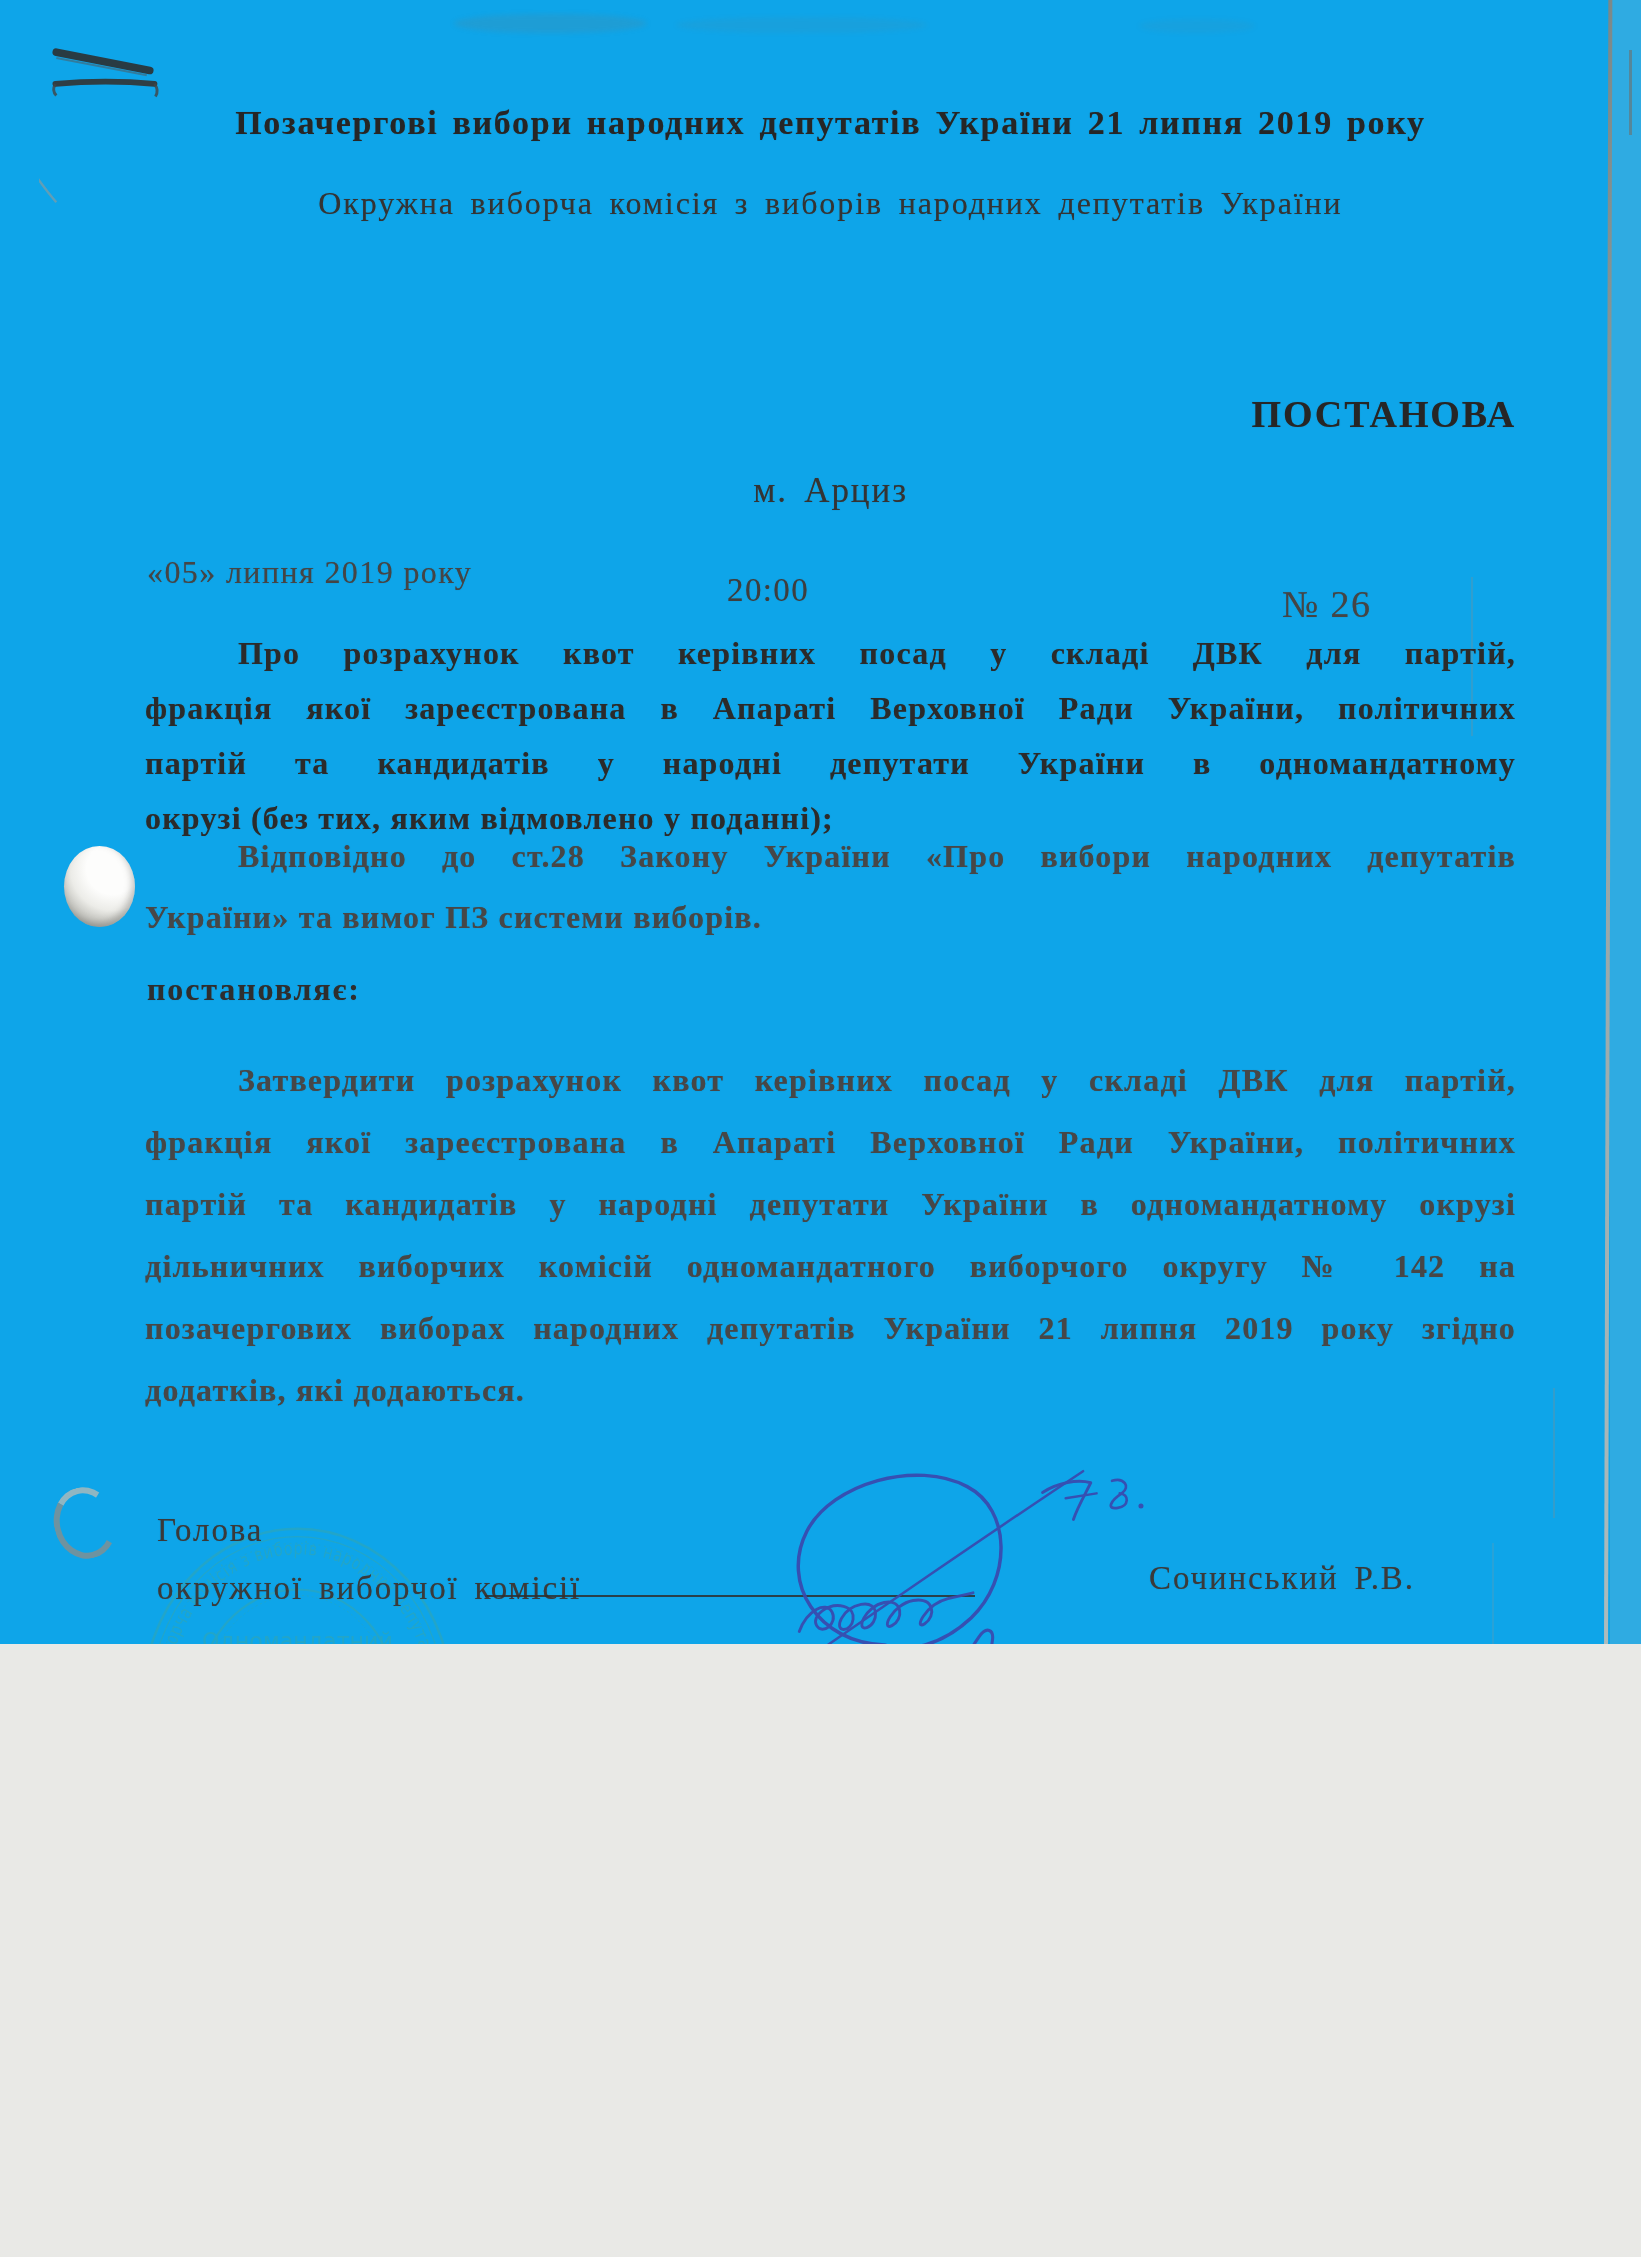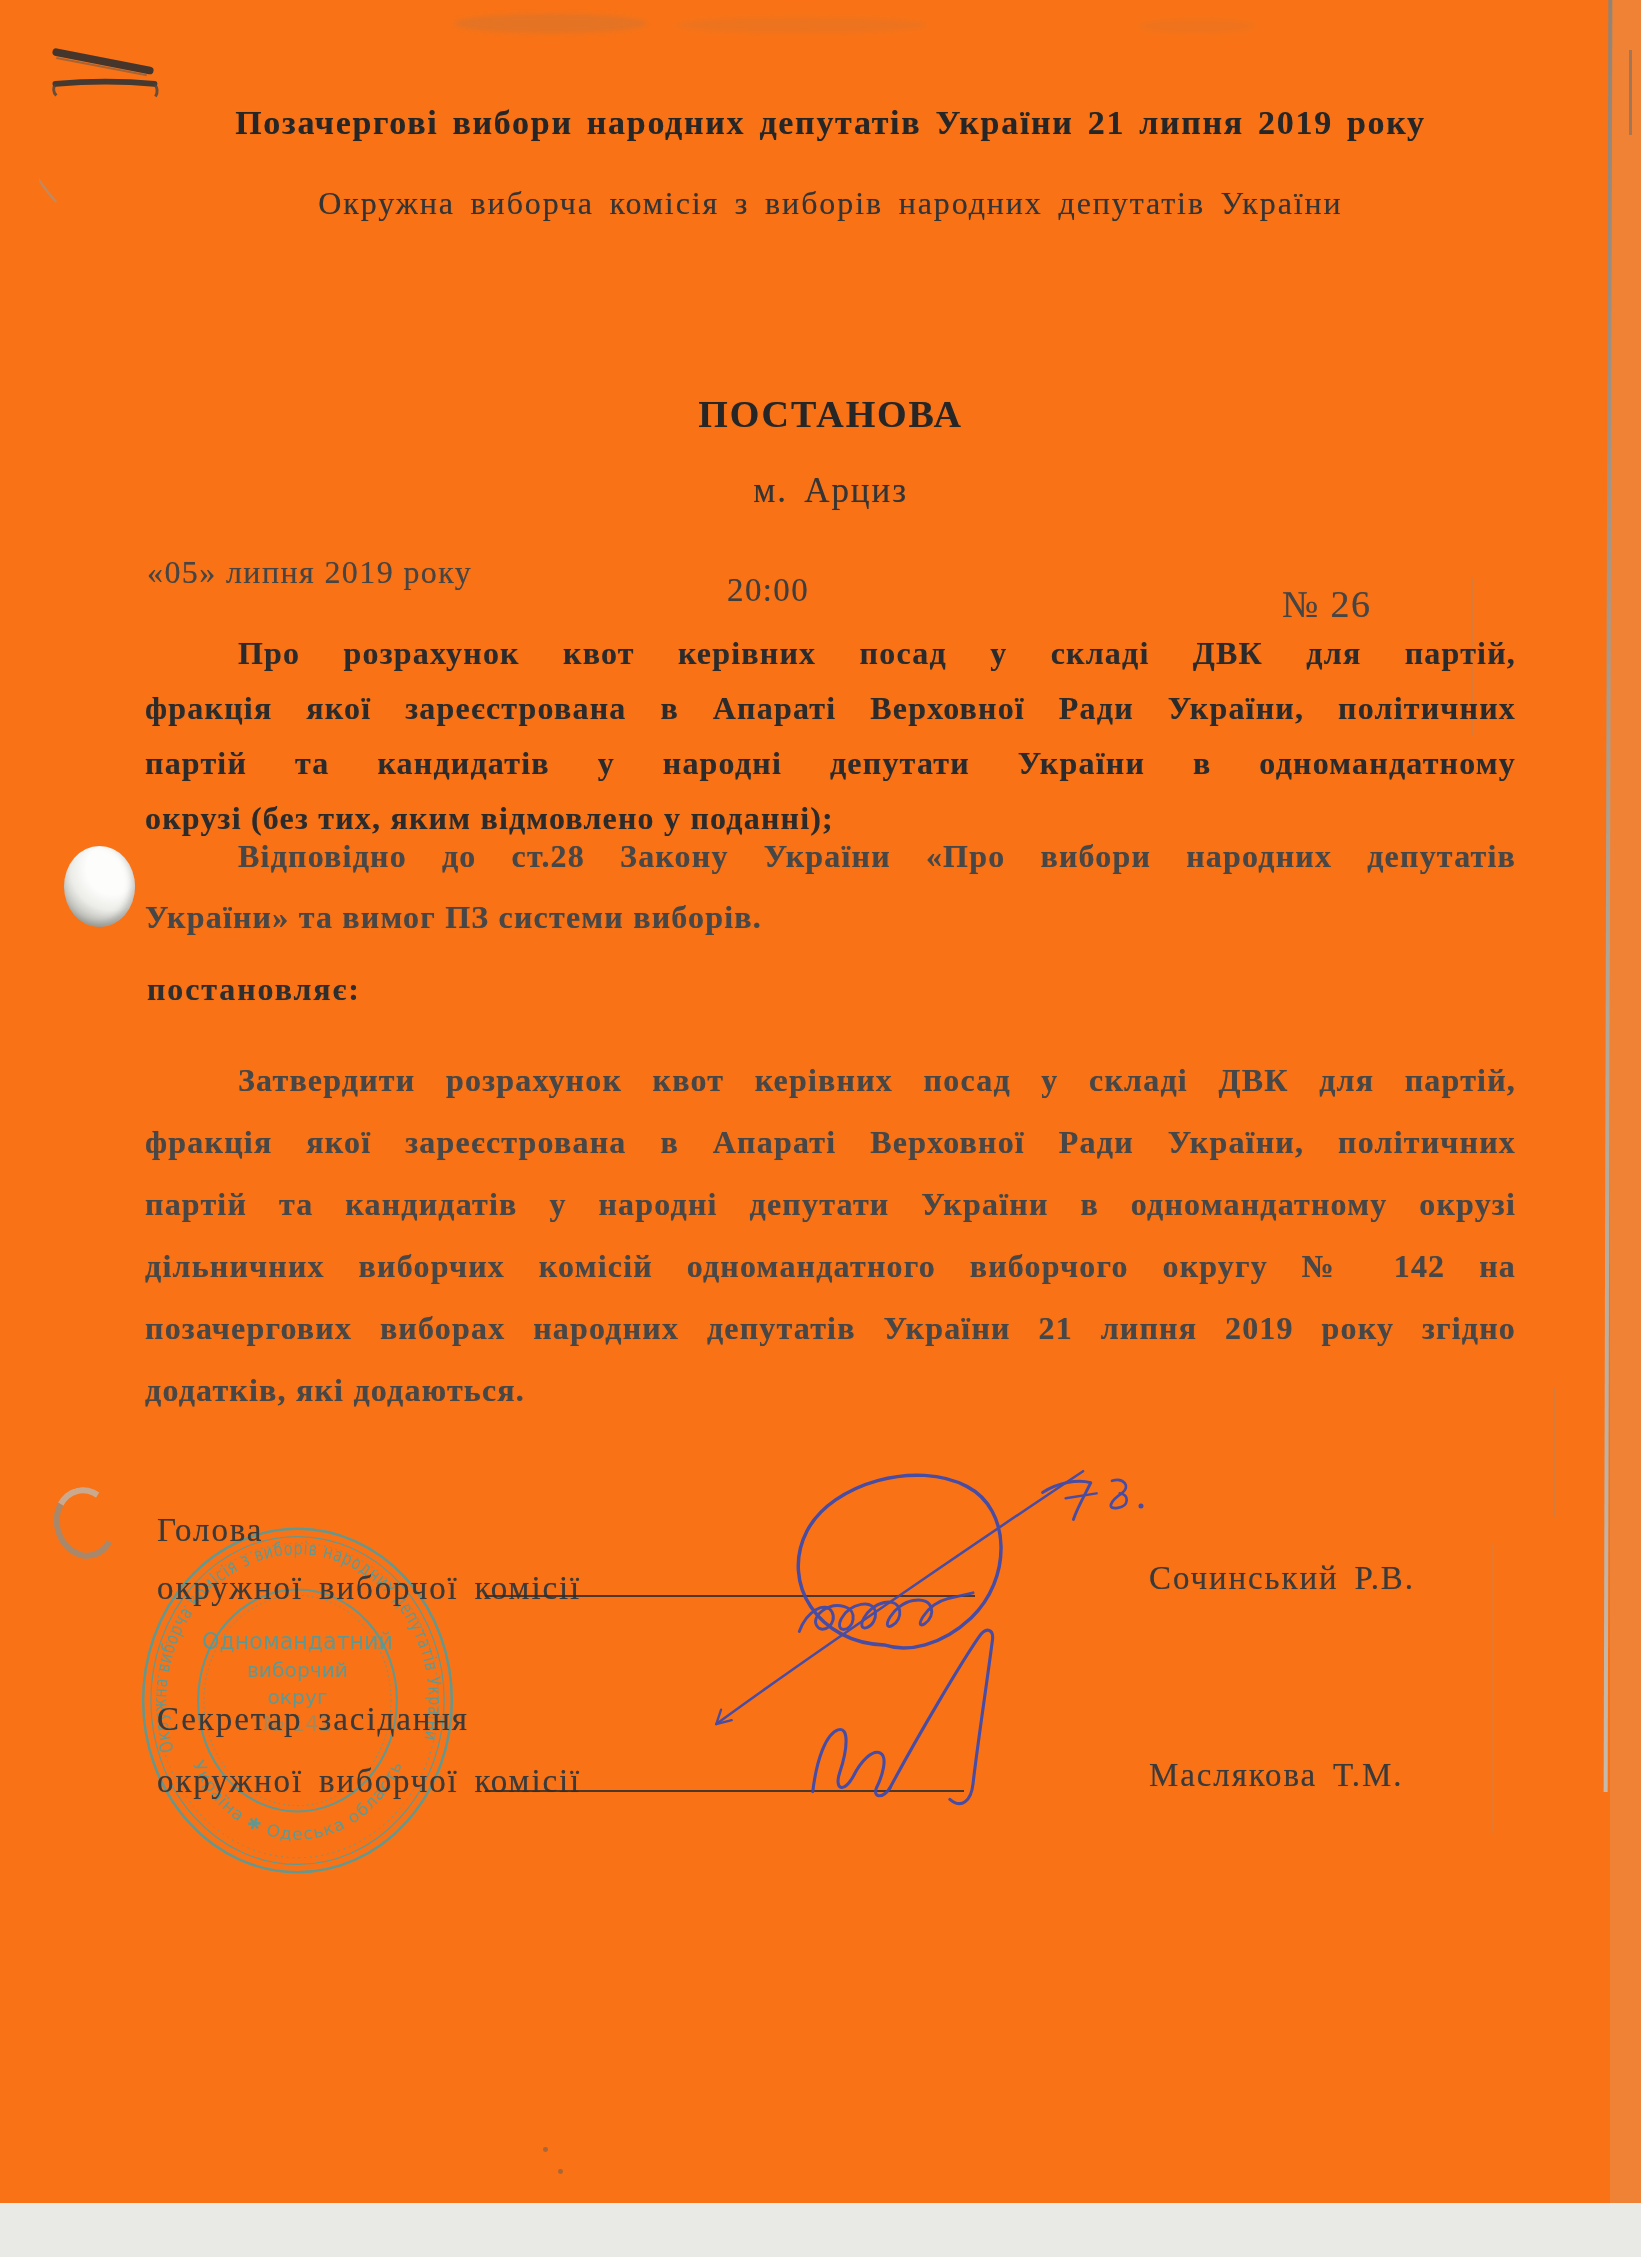--- a/index.html
+++ b/index.html
@@ -1,19 +1,19 @@
 <!DOCTYPE html>
 <html lang="uk"><head>
 <meta charset="utf-8">
 <style>
   html,body{margin:0;padding:0;background:#e9e9e6;}
   .page{
     position:relative;
-    width:1641px;height:2203px;
-    background:#f97316;
+    width:1641px;height:1644px;
+    background:#0ea5e9;
     overflow:hidden;
     font-family:"Liberation Serif","DejaVu Serif",serif;
     color:#3c3c3c;
   }
   .abs{position:absolute;}
   
   .doc-text{
     left:145px;width:1371px;text-align:center;
     letter-spacing:1.9px;word-spacing:5.8px;
     color:#343434;
@@ -83,21 +83,21 @@
     <path d="M18 24 L115 43" stroke="#2d2d2d" stroke-width="8" stroke-linecap="round" opacity=".88"></path>
     <path d="M18 30 L112 48" stroke="#555" stroke-width="2" opacity=".5"></path>
     <path d="M17 57 Q 70 52 120 57" stroke="#333" stroke-width="6" stroke-linecap="round" opacity=".9"></path>
     <path d="M17 57 q -4 7 1 12" stroke="#444" stroke-width="3" fill="none" opacity=".8"></path>
     <path d="M120 57 q 5 7 1 13" stroke="#444" stroke-width="3" fill="none" opacity=".8"></path>
     <path d="M-12 140 Q 5 165 18 180" stroke="#9a9a95" stroke-width="2.5" fill="none" opacity=".6"></path>
   </svg>
 
   <div class="abs doc-text t-bold" style="top:104px;font-size:34px;letter-spacing:1.7px;word-spacing:3.9px;">Позачергові вибори народних депутатів України 21 липня 2019 року</div>
   <div class="abs doc-text" style="top:185px;font-size:32px;">Окружна виборча комісія з виборів народних депутатів України</div>
-  <div class="abs doc-text t-bold" style="top:392px;font-size:38px;letter-spacing:1.9px;">ПОСТАНОВА</div>
+  <div class="abs doc-text t-bold" style="top:392px;font-size:38px;letter-spacing:1.9px;text-align:right;">ПОСТАНОВА</div>
   <div class="abs doc-text" style="top:471px;font-size:35px;">м. Арциз</div>
 
   <div class="abs" style="left:147px;top:554px;font-size:32px;letter-spacing:1.4px;color:#454545;z-index:4;text-shadow:0 0 0.7px rgba(60,60,60,.5);">«05» липня 2019 року</div>
   <div class="abs" style="left:727px;top:552px;font-size:33px;letter-spacing:1.4px;color:#3e3e3e;z-index:4;text-shadow:0 0 0.7px rgba(60,60,60,.5);margin-top:20px;">20:00</div>
   <div class="abs" style="left:1282px;top:582px;font-size:38px;letter-spacing:1.4px;color:#454545;z-index:4;text-shadow:0 0 0.7px rgba(60,60,60,.5);">№ 26</div>
 
   <div class="abs para para-bold" style="top:626px;">
       <div class="pline">Про розрахунок квот керівних посад у складі ДВК для партій,</div>
       <div class="pline">фракція якої зареєстрована в Апараті Верховної Ради України, політичних</div>
       <div class="pline">партій та кандидатів у народні депутати України в одномандатному</div>

